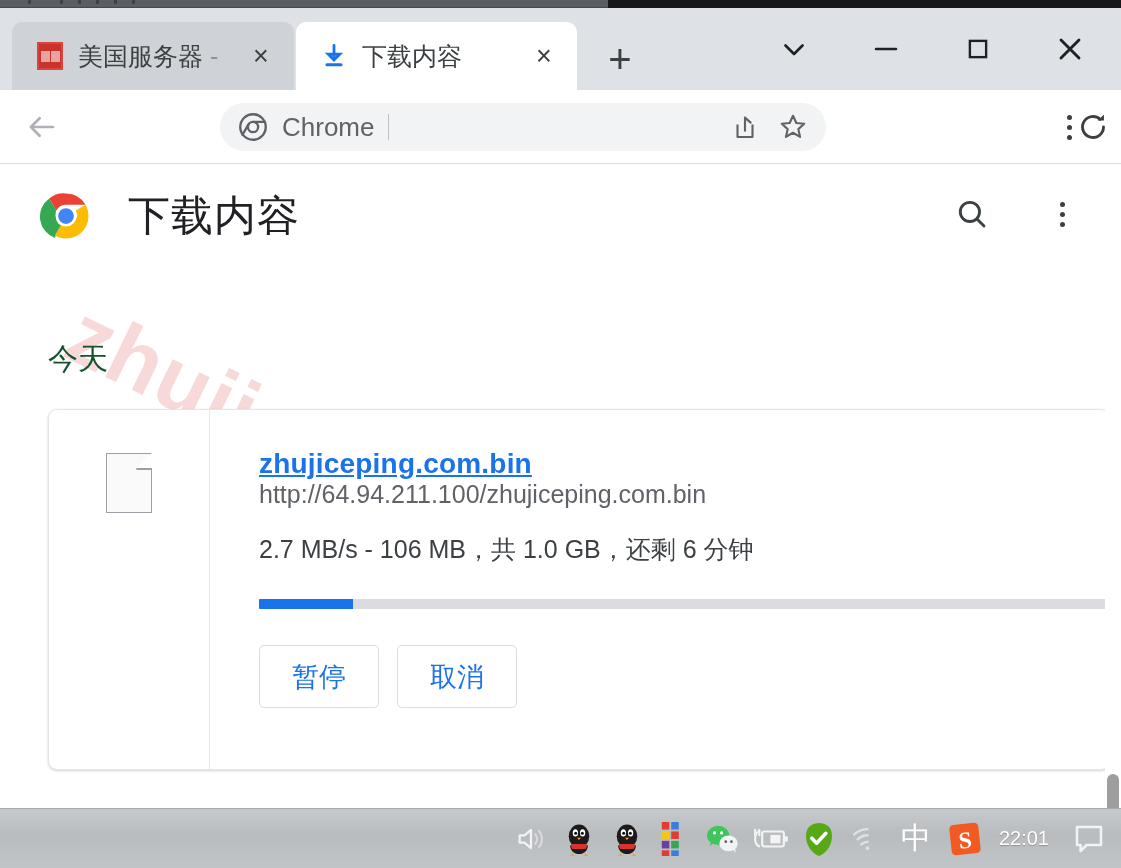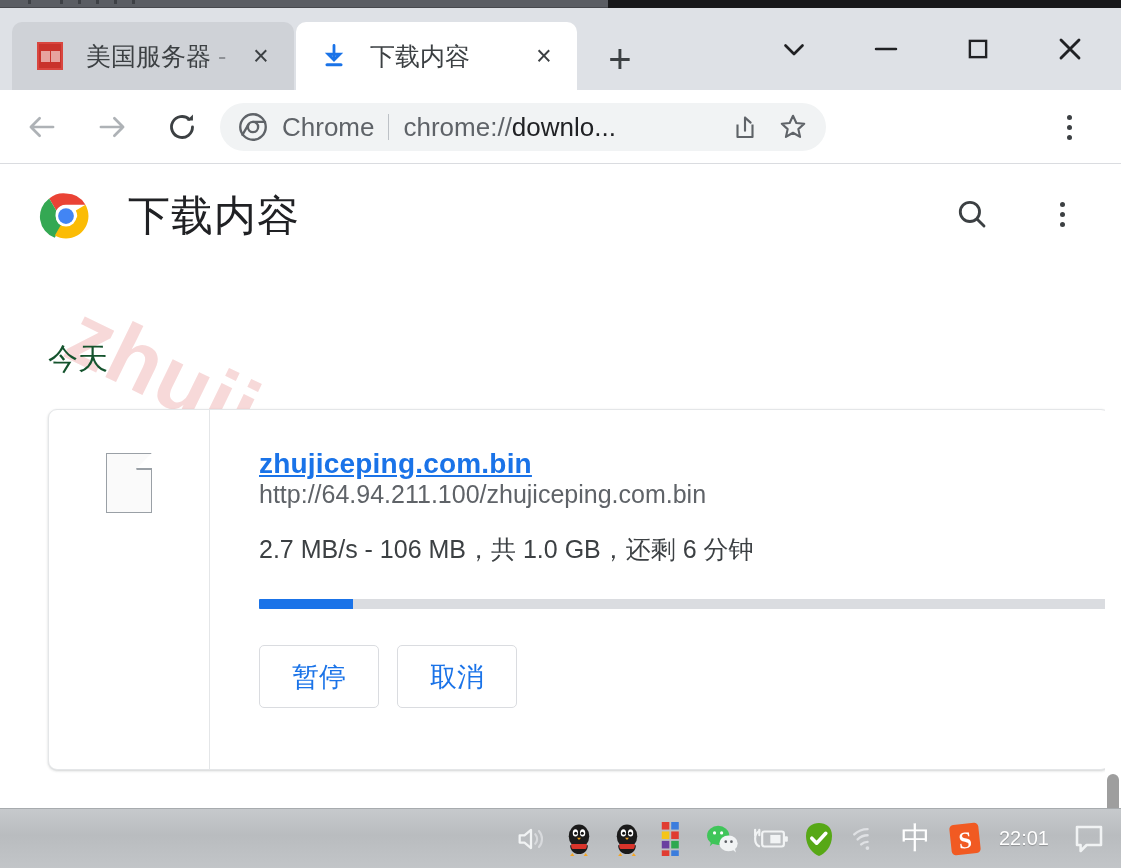--- a/index.html
+++ b/index.html
@@ -69,21 +69,21 @@
     border: 2px solid #d9463f;
     position: relative;
     display: flex; flex-wrap: wrap; align-content: center; justify-content: center;
   }
   .seal i {
     width: 9px; height: 11px; margin: 0.5px;
     background: rgba(255,255,255,.55);
     display: block;
   }
   .tab-title {
-    margin-left: 22px;
+    margin-left: 14px;
     font-size: 25px;
     color: #3c4043;
     white-space: nowrap;
     overflow: hidden;
     flex: 1 1 auto;
   }
   .tab.inactive .tab-title {
     color: #3c4043;
     -webkit-mask-image: linear-gradient(to right, #000 0, #000 148px, rgba(0,0,0,0.15) 178px, rgba(0,0,0,0) 192px);
     mask-image: linear-gradient(to right, #000 0, #000 148px, rgba(0,0,0,0.15) 178px, rgba(0,0,0,0) 192px);
@@ -111,21 +111,21 @@
     width: 92px; height: 62px;
     display: flex; align-items: center; justify-content: center;
     color: #202124;
   }
 
   
   .toolbar {
     position: absolute; left: 0; top: 82px; width: 1121px; height: 74px;
     background: #ffffff;
     border-bottom: 1px solid #dadce0;
-    display: flex; align-items: center;
+    display: flex; align-items: center; justify-content: space-between;
   }
   .tb-icon {
     width: 56px; height: 56px; margin-left: 14px;
     display: flex; align-items: center; justify-content: center;
   }
   .omnibox {
     position: absolute; left: 220px; top: 13px;
     width: 606px; height: 48px;
     background: #f1f3f4;
     border-radius: 24px;
@@ -388,21 +388,20 @@
         <span class="omni-chrome-icon">
           <svg width="30" height="30" viewBox="0 0 24 24">
             <circle cx="12" cy="12" r="10.2" fill="none" stroke="#5f6368" stroke-width="1.9"></circle>
             <circle cx="12" cy="12" r="4.1" fill="none" stroke="#5f6368" stroke-width="1.9"></circle>
             <path d="M12 7.9h9.6" stroke="#5f6368" stroke-width="1.9" stroke-linecap="round"></path>
             <path d="M8.4 9.9L3.6 18.2" stroke="#5f6368" stroke-width="1.9" stroke-linecap="round"></path>
           </svg>
         </span>
         <span class="omni-scheme">Chrome</span>
         <span class="omni-sep"></span>
-        <span class="omni-url"><span class="muted">chrome://</span><span>downlo...</span></span>
         <span class="omni-actions">
           <span class="omni-btn">
             <svg width="30" height="30" viewBox="0 0 24 24">
               <path d="M6 10v10h12V10" fill="none" stroke="#5f6368" stroke-width="1.7" stroke-linejoin="round"></path>
               <path d="M12 15V4.5M12 4.5l4.5 4" fill="none" stroke="#5f6368" stroke-width="1.7" stroke-linecap="round" stroke-linejoin="round"></path>
             </svg>
           </span>
           <span class="omni-btn">
             <svg width="32" height="32" viewBox="0 0 24 24">
                 <path d="M12 3.6l2.5 5.4 5.9.6-4.4 4 1.3 5.8L12 16.3 6.7 19.4 8 13.6 3.6 9.6l5.9-.6z" fill="none" stroke="#5f6368" stroke-width="1.6" stroke-linejoin="round"></path>

